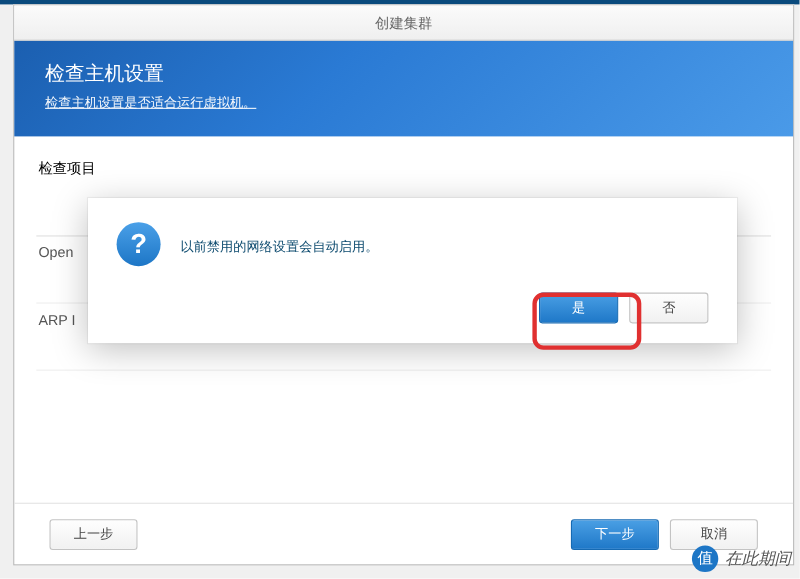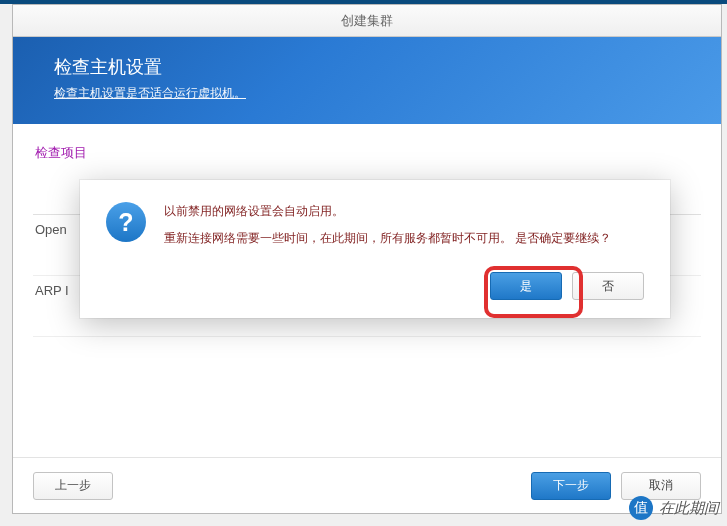--- a/index.html
+++ b/index.html
@@ -29,51 +29,51 @@
       display: flex;
       align-items: center;
       justify-content: center;
       color: #666;
       font-size: 13px;
       position: relative;
     }
     .header-panel {
       background: linear-gradient(135deg, #1b5fb0 0%, #2a7ad4 40%, #4a9ae8 100%);
       color: #fff;
-      padding: 18px 41px 22px;
+      padding: 18px 28px 22px;
     }
     .header-title { font-size: 18px; font-weight: 500; margin-bottom: 6px; }
     .header-sub { font-size: 12px; opacity: .95; text-decoration: underline; }
     .content {
       flex: 1;
       padding: 14px 20px 0;
       position: relative;
     }
     .grid-head {
       display: flex;
       border-bottom: 1px solid #e0e0e0;
       padding: 6px 2px;
       font-size: 13px;
-      color: #a21caf;
+      color: #000000;
     }
     .col1 { flex: 1; }
     .col2 { width: 180px; margin-top: 46px; }
     .grid-row {
       display: flex;
       border-bottom: 1px solid #eee;
       padding: 7px 2px;
       font-size: 13px;
       color: #555;
     }
     .footer {
       height: 56px;
       border-top: 1px solid #e3e3e3;
       display: flex;
       align-items: center;
-      padding: 0 20px;
+      padding: 0 32px;
       gap: 10px;
     }
     .btn {
       min-width: 80px;
       height: 28px;
       border: 1px solid #c3c3c3;
       background: linear-gradient(#fefefe, #f1f1f1);
       border-radius: 3px;
       font-size: 12px;
       color: #444;
@@ -101,21 +101,21 @@
     }
     .dialog-body { display: flex; gap: 18px; }
     .q-icon {
       width: 40px; height: 40px; border-radius: 50%;
       background: linear-gradient(#4aa0e8, #1d76c6);
       color: #fff;
       display: flex; align-items: center; justify-content: center;
       font-size: 25px; font-weight: bold;
       flex-shrink: 0;
     }
-    .dialog-text { font-size: 12px; color: #7f1d1d; line-height: 1.6; }
+    .dialog-text { font-size: 12px; color: #0c4a6e; line-height: 1.6; margin-top: 13px; }
     .dialog-text .line1 { margin-bottom: 8px; }
     .dialog-actions {
       display: flex;
       justify-content: flex-end;
       gap: 10px;
       margin-top: 24px;
     }
     .dialog-actions .btn { min-width: 72px; }
     .highlight-box {
       position: absolute;
@@ -198,21 +198,20 @@
 
 </div>
 
 <div class="dialog">
   <div class="dialog-body">
     <div class="q-icon">
       <span>?</span>
     </div>
     <div class="dialog-text">
       <div class="line1">以前禁用的网络设置会自动启用。</div>
-      <div class="line2">重新连接网络需要一些时间，在此期间，所有服务都暂时不可用。 是否确定要继续？</div>
     </div>
   </div>
   <div class="dialog-actions">
     <div class="btn primary">
       <span>是</span>
     </div>
     <div class="btn">
       <span>否</span>
     </div>
   </div>

